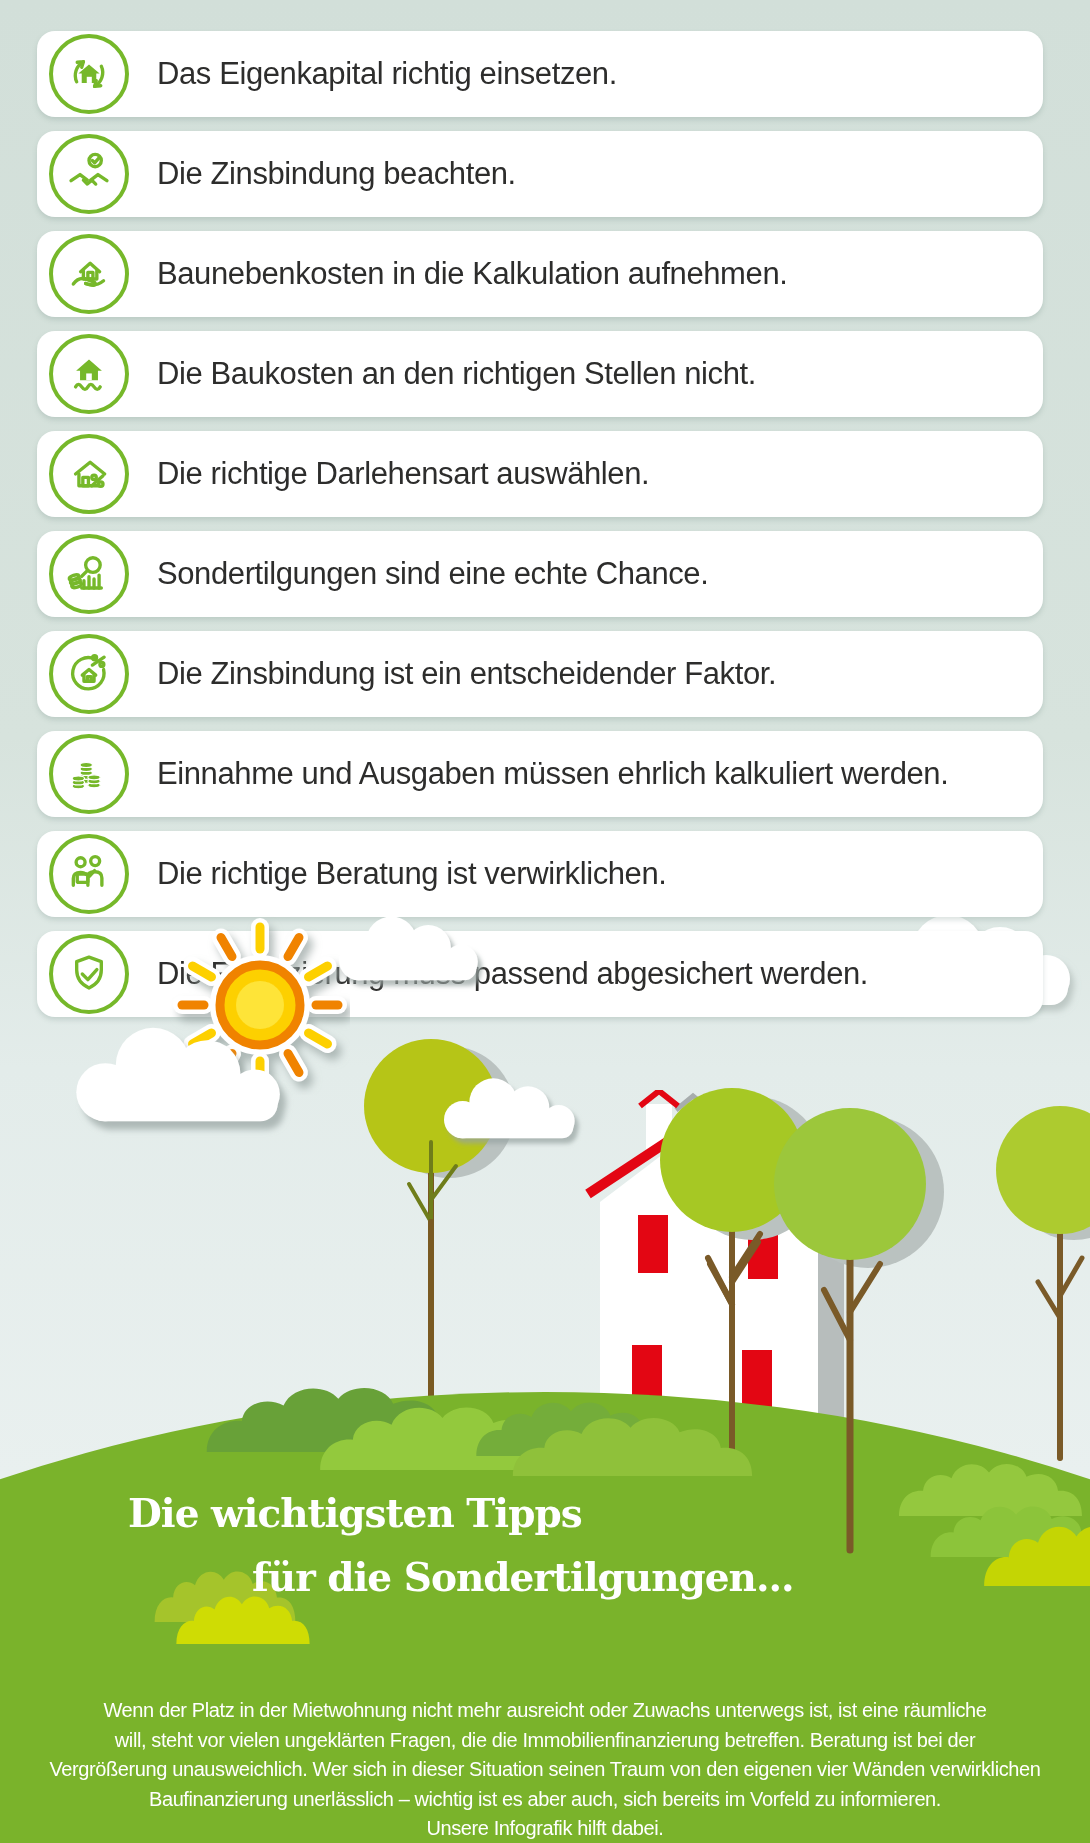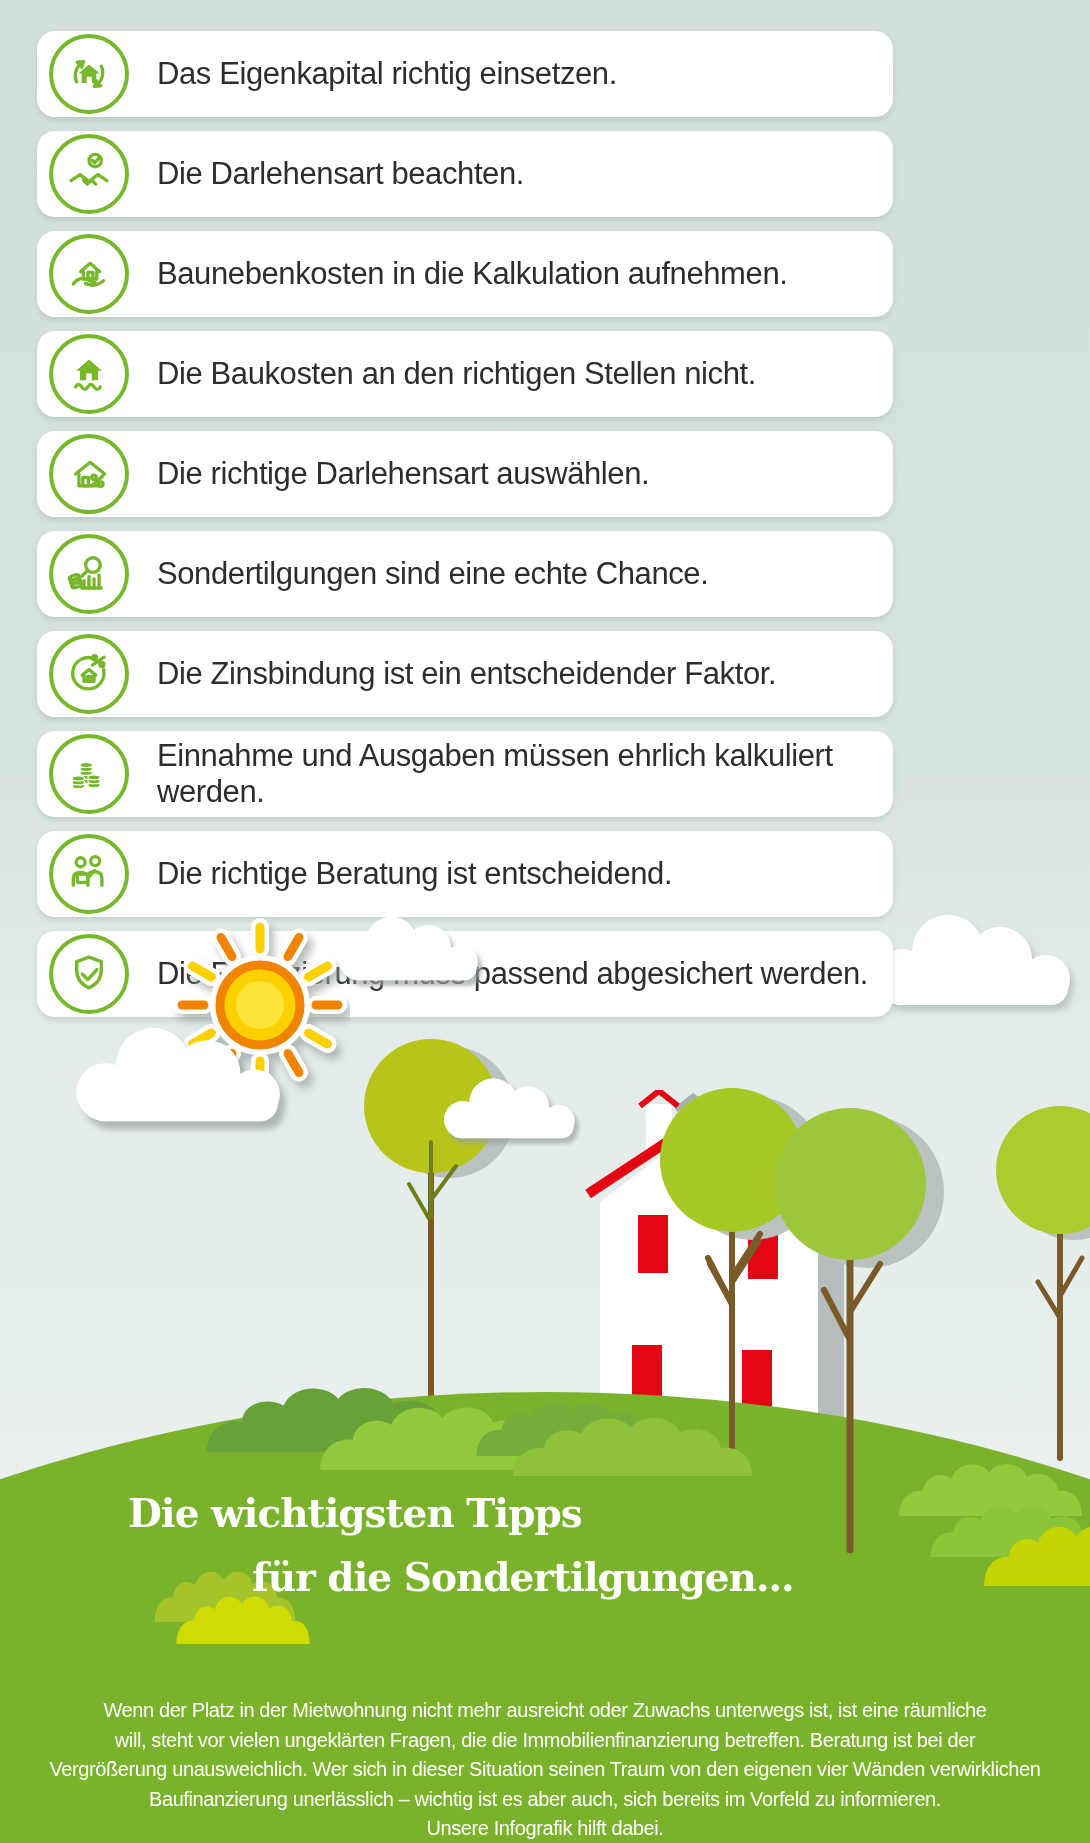--- a/index.html
+++ b/index.html
@@ -5,21 +5,21 @@
   html,body{margin:0;padding:0;}
   body{
     width:1090px;height:1843px;position:relative;overflow:hidden;
     background:linear-gradient(180deg,#d2dfd9 0%,#d7e3dd 40%,#e3ecea 58%,#e9f0ef 80%);
     font-family:"Liberation Sans",sans-serif;
   }
   .abs{position:absolute;}
   
   #cards{position:absolute;left:37px;top:31px;width:1006px;z-index:2;}
   .card{
-    position:relative;width:856px;height:86px;margin-bottom:14px;
+    position:relative;width:1006px;height:86px;margin-bottom:14px;
     background:#ffffff;border-radius:18px;
     box-shadow:0 3px 5px rgba(110,140,130,.25);
     display:flex;align-items:center;
   }
   .icon-ring{
     width:72px;height:72px;border-radius:50%;flex:0 0 72px;
     border:4px solid #76b82a;margin-left:12px;
     display:flex;align-items:center;justify-content:center;background:#fff;
   }
   .icon-ring svg{width:56px;height:56px;}
@@ -80,21 +80,21 @@
 
   <div class="card">
     <span class="icon-ring">
       <svg viewBox="0 0 100 100">
         <circle class="ic" cx="61" cy="26" r="11"></circle>
           <path class="ic" d="M56 26 l4 4 8 -9"></path>
         <path class="ic" d="M18 62 l16 -11 13 10 M82 62 l-16 -11 -13 10"></path>
         <path class="ic" d="M40 61 l7 7 8 -7 7 7"></path>
       </svg>
     </span>
-    <span class="tip-label">Die Darlehensart beachten.</span>
+    <span class="tip-label">Die Zinsbindung beachten.</span>
   </div>
 
   <div class="card">
     <span class="icon-ring">
       <svg viewBox="0 0 100 100">
         <path class="ic" d="M35 46 L52 31 L69 46"></path>
           <path class="ic" d="M40 44 V59 H64 V44"></path>
         <rect class="ic" x="48" y="47" width="9" height="12" stroke-width="4"></rect>
         <path class="ic" d="M22 68 c7 -10 16 -12 25 -8 l11 4 c5 2 3 7 -2 6 l-12 -3"></path>
         <path class="ic" d="M44 67 c12 5 22 3 32 -5"></path>
@@ -185,21 +185,21 @@
     <span class="icon-ring">
       <svg viewBox="0 0 100 100">
         <circle class="ic" cx="35" cy="29" r="8"></circle>
           <circle class="ic" cx="61" cy="27" r="8"></circle>
         <path class="ic" d="M22 70 V58 q0 -11 13 -11 q7 0 10 4"></path>
         <path class="ic" d="M48 70 V56 q0 -10 12 -10 q13 0 13 11 v13"></path>
         <rect class="ic" x="29" y="50" width="19" height="15" rx="2" stroke-width="5"></rect>
         <path class="ic" d="M60 44 l-9 10" stroke-width="5"></path>
       </svg>
     </span>
-    <span class="tip-label">Die richtige Beratung ist entscheidend.</span>
+    <span class="tip-label">Die richtige Beratung ist verwirklichen.</span>
   </div>
 
   <div class="card">
     <span class="icon-ring">
       <svg viewBox="0 0 100 100">
         <path class="ic" d="M50 20 l22 8 v15 c0 16 -9 26 -22 32 c-13 -6 -22 -16 -22 -32 v-15 Z"></path>
         <path class="ic" d="M38 50 l10 10 16 -18" stroke-width="8"></path>
       </svg>
     </span>
     <span class="tip-label">Die Finanzierung muss passend abgesichert werden.</span>

